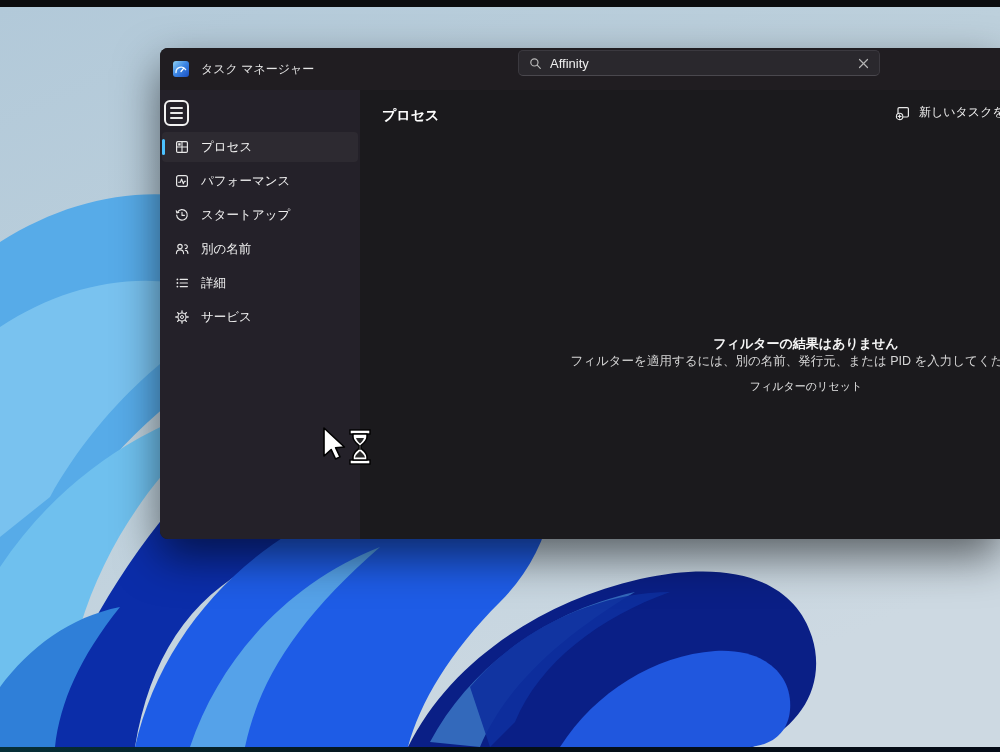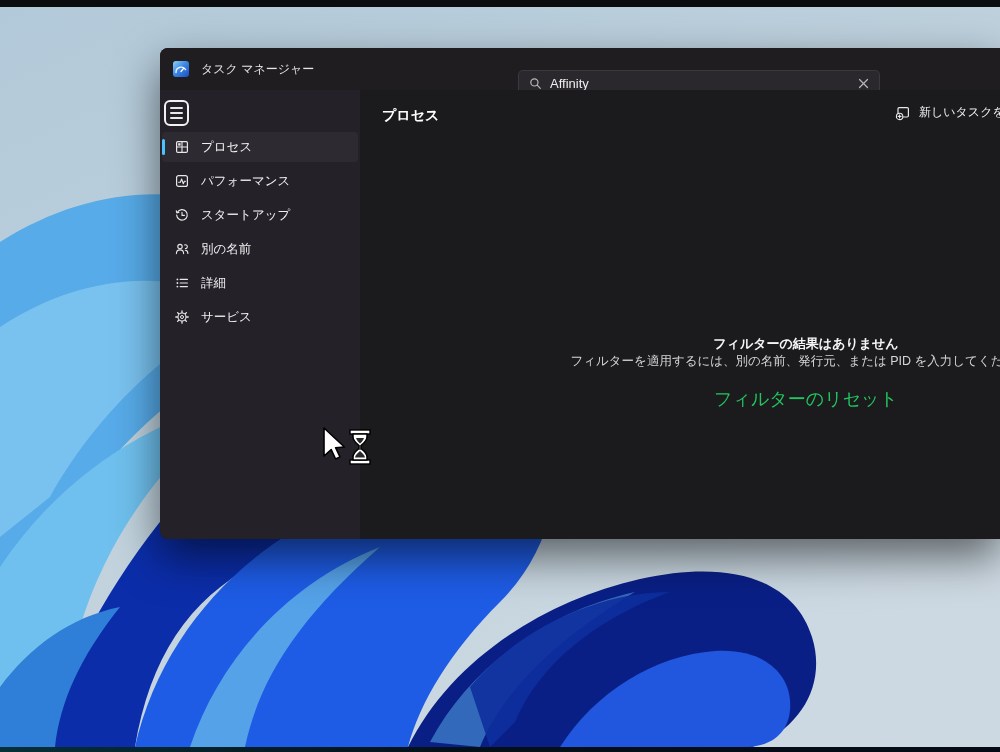--- a/index.html
+++ b/index.html
@@ -12,21 +12,21 @@
 
   
   .tm-window{position:absolute;left:160px;top:48px;width:840px;height:491px;
              border-radius:8px 0 0 8px;overflow:hidden;background:#1b1a1d;
              box-shadow:0 18px 44px rgba(0,0,0,.55);}
   .titlebar{position:absolute;top:0;left:0;right:0;height:42px;background:#201d21;}
   .app-icon{position:absolute;left:13px;top:13px;width:16px;height:16px;border-radius:3px;
             background:linear-gradient(135deg,#8fd2f4 0%,#3c86e4 48%,#1a4fc2 100%);overflow:hidden;}
   .app-icon svg{position:absolute;left:0;top:0;}
   .app-title{position:absolute;left:41px;top:0;line-height:42px;font-size:12px;color:#e6e6e6;white-space:nowrap;}
-  .searchbox{position:absolute;left:358px;top:22px;width:362px;height:26px;background:#2a282d;
+  .searchbox{position:absolute;left:358px;top:2px;width:362px;height:26px;background:#2a282d;
              border:1px solid #3b393f;border-bottom:1px solid #4a484e;border-radius:5px;
              display:flex;align-items:center;box-sizing:border-box;}
   .searchbox .mag{margin:0 8px 0 10px;flex:0 0 auto;display:flex;}
   .searchbox input{flex:1;background:transparent;border:none;outline:none;color:#efefef;
                    font-size:13px;font-family:inherit;padding:0;}
   .clear-btn{flex:0 0 auto;width:24px;height:24px;display:flex;align-items:center;justify-content:center;
              margin-right:4px;border-radius:4px;cursor:default;}
 
   
   .sidebar{position:absolute;top:42px;left:0;width:200px;bottom:0;background:#242129;}
@@ -45,21 +45,21 @@
   .settings-row{position:absolute;left:2px;top:482px;width:196px;}
 
   
   .content{position:absolute;top:42px;left:200px;right:0;bottom:0;background:#1b1a1d;overflow:hidden;}
   .page-title{position:absolute;left:22px;top:17px;font-size:14px;font-weight:700;color:#ffffff;}
   .run-task{position:absolute;left:535px;top:14px;display:flex;align-items:center;gap:8px;
             color:#f2f2f2;font-size:12px;white-space:nowrap;}
   .empty-state{position:absolute;left:166px;top:245px;width:560px;text-align:center;}
   .empty-title{font-size:13px;font-weight:700;color:#f5f5f5;line-height:17px;}
   .empty-desc{font-size:12.5px;color:#d6d6d6;line-height:17px;margin-top:1px;}
-  .reset-link{display:inline-block;margin-top:17px;color:#22c55e;font-size:18px;cursor:pointer;}
+  .reset-link{display:inline-block;margin-top:9px;color:#e5e5e5;font-size:11px;cursor:pointer;}
 
   .cursor{position:absolute;left:320px;top:426px;pointer-events:none;}
 </style>
 </head>
 <body>
 
 <div class="stage">
 
   <svg class="wallpaper" viewBox="0 0 1000 740" preserveAspectRatio="none">
     <defs>

